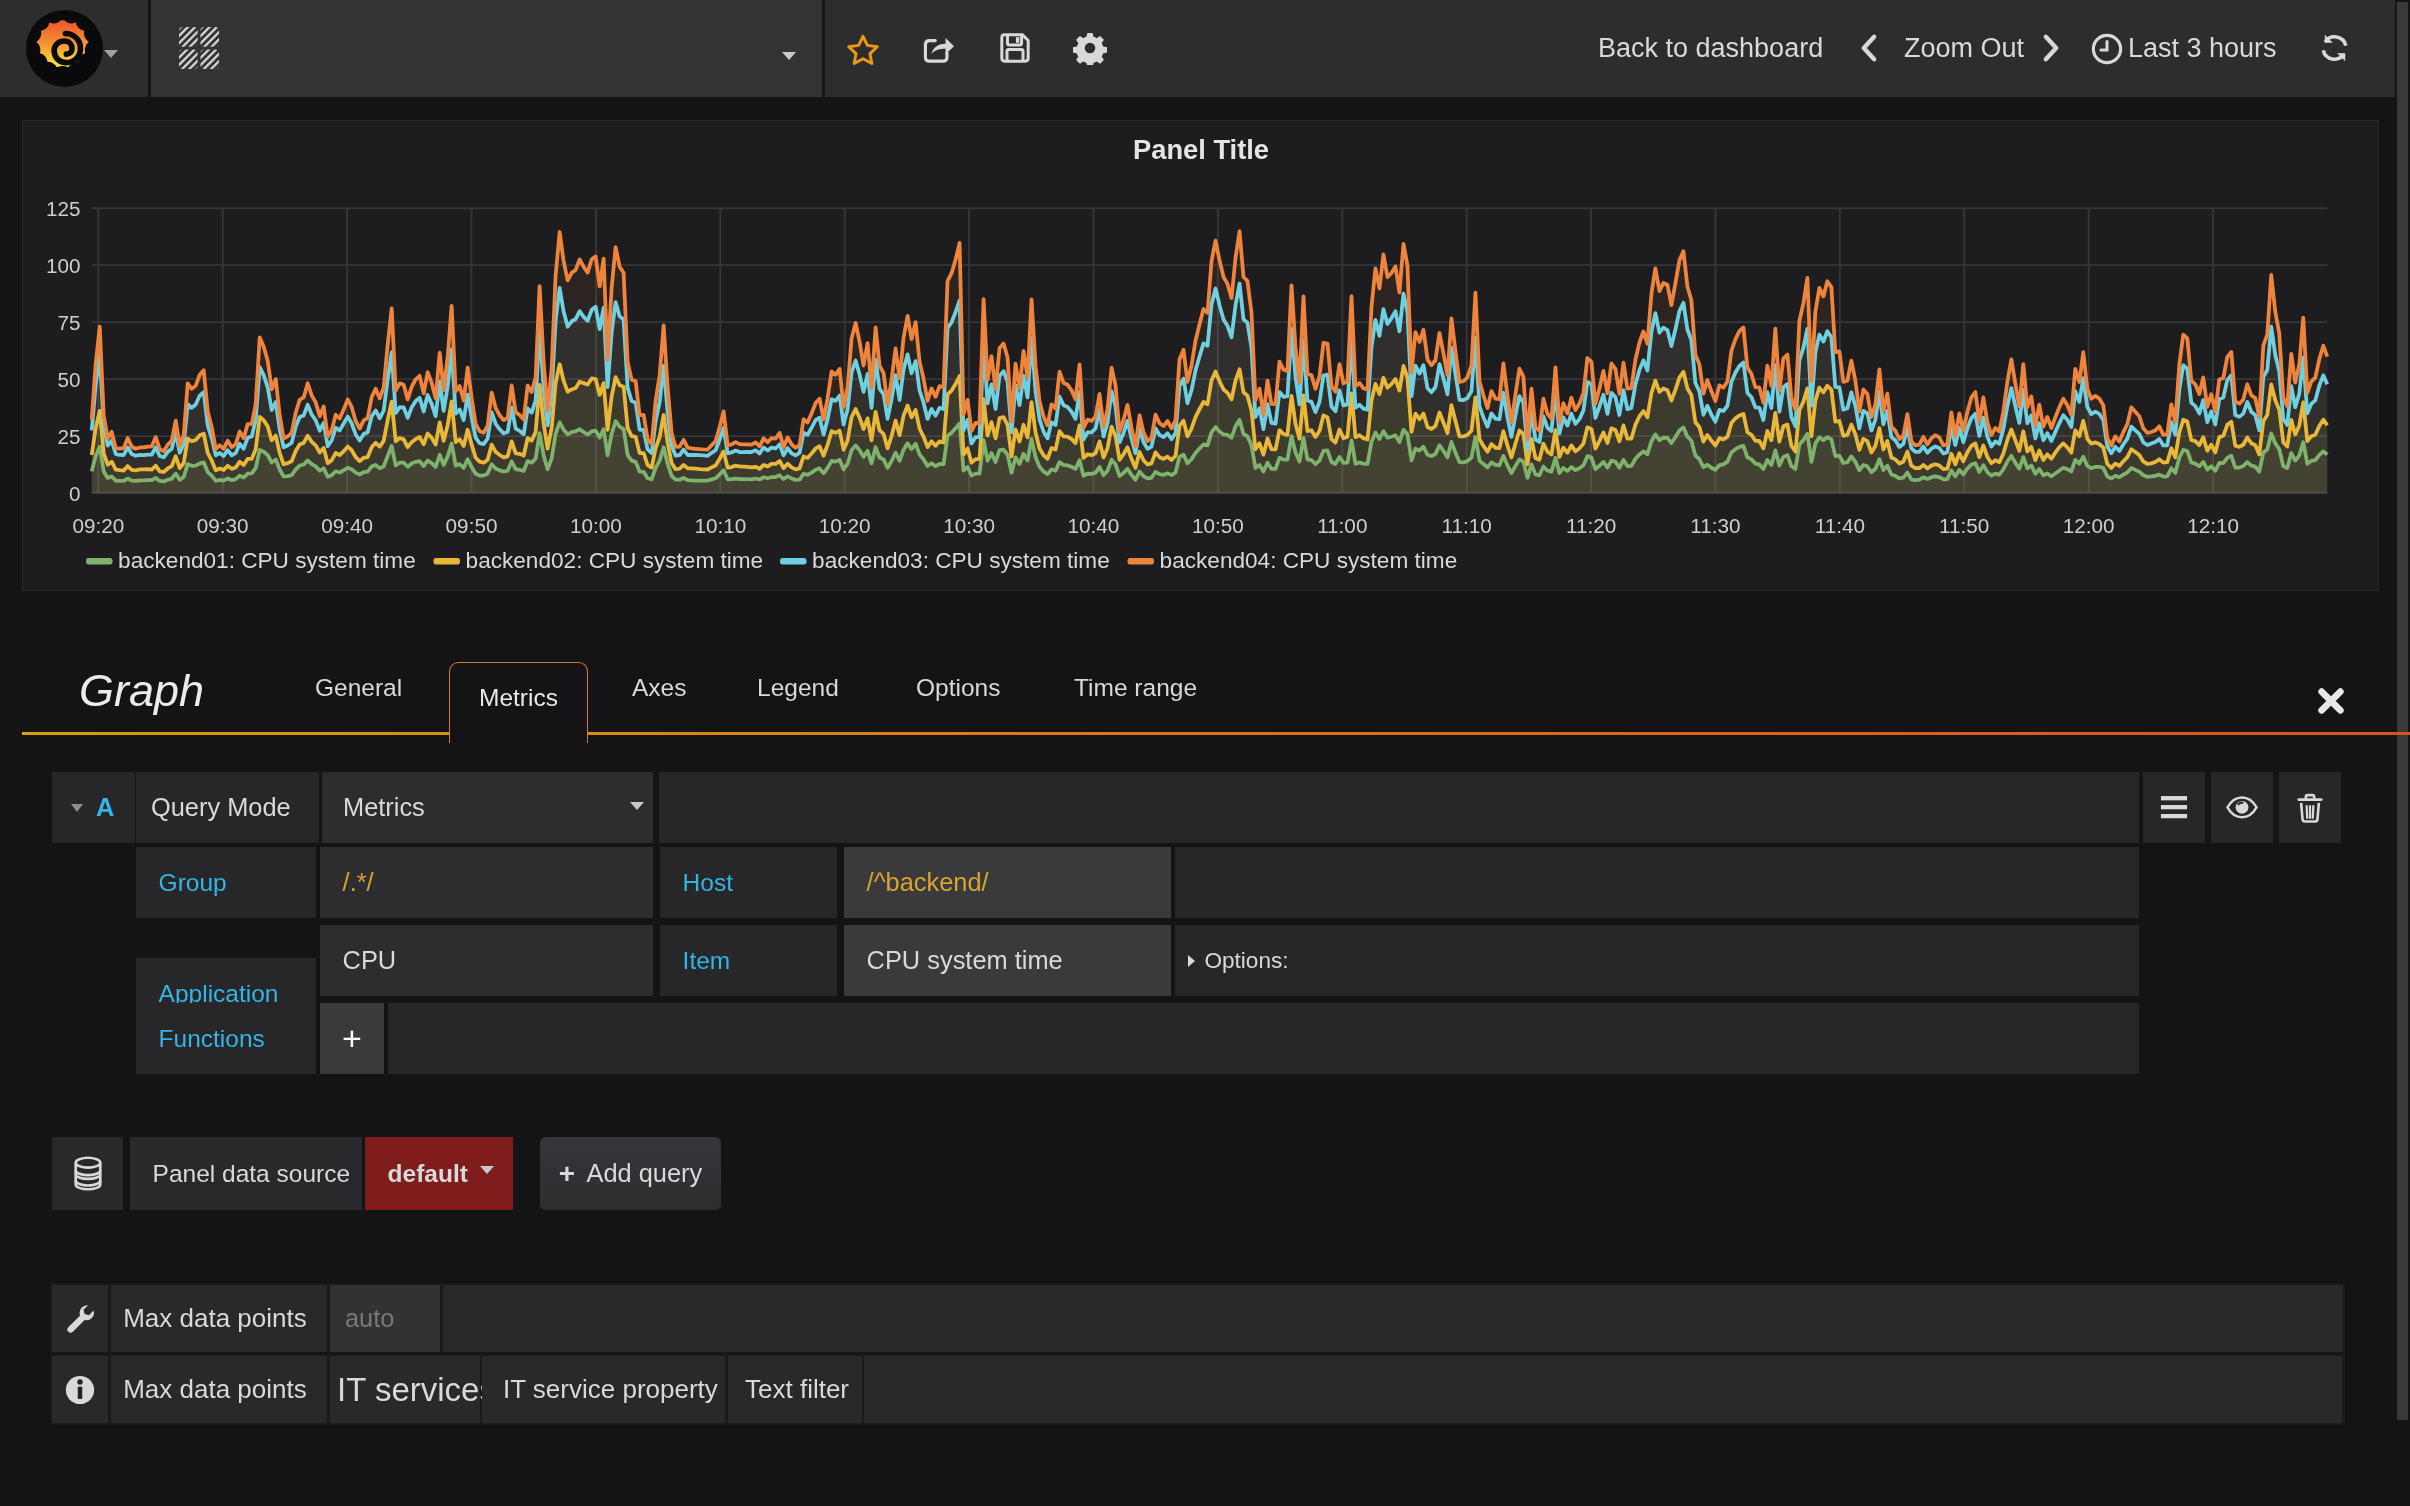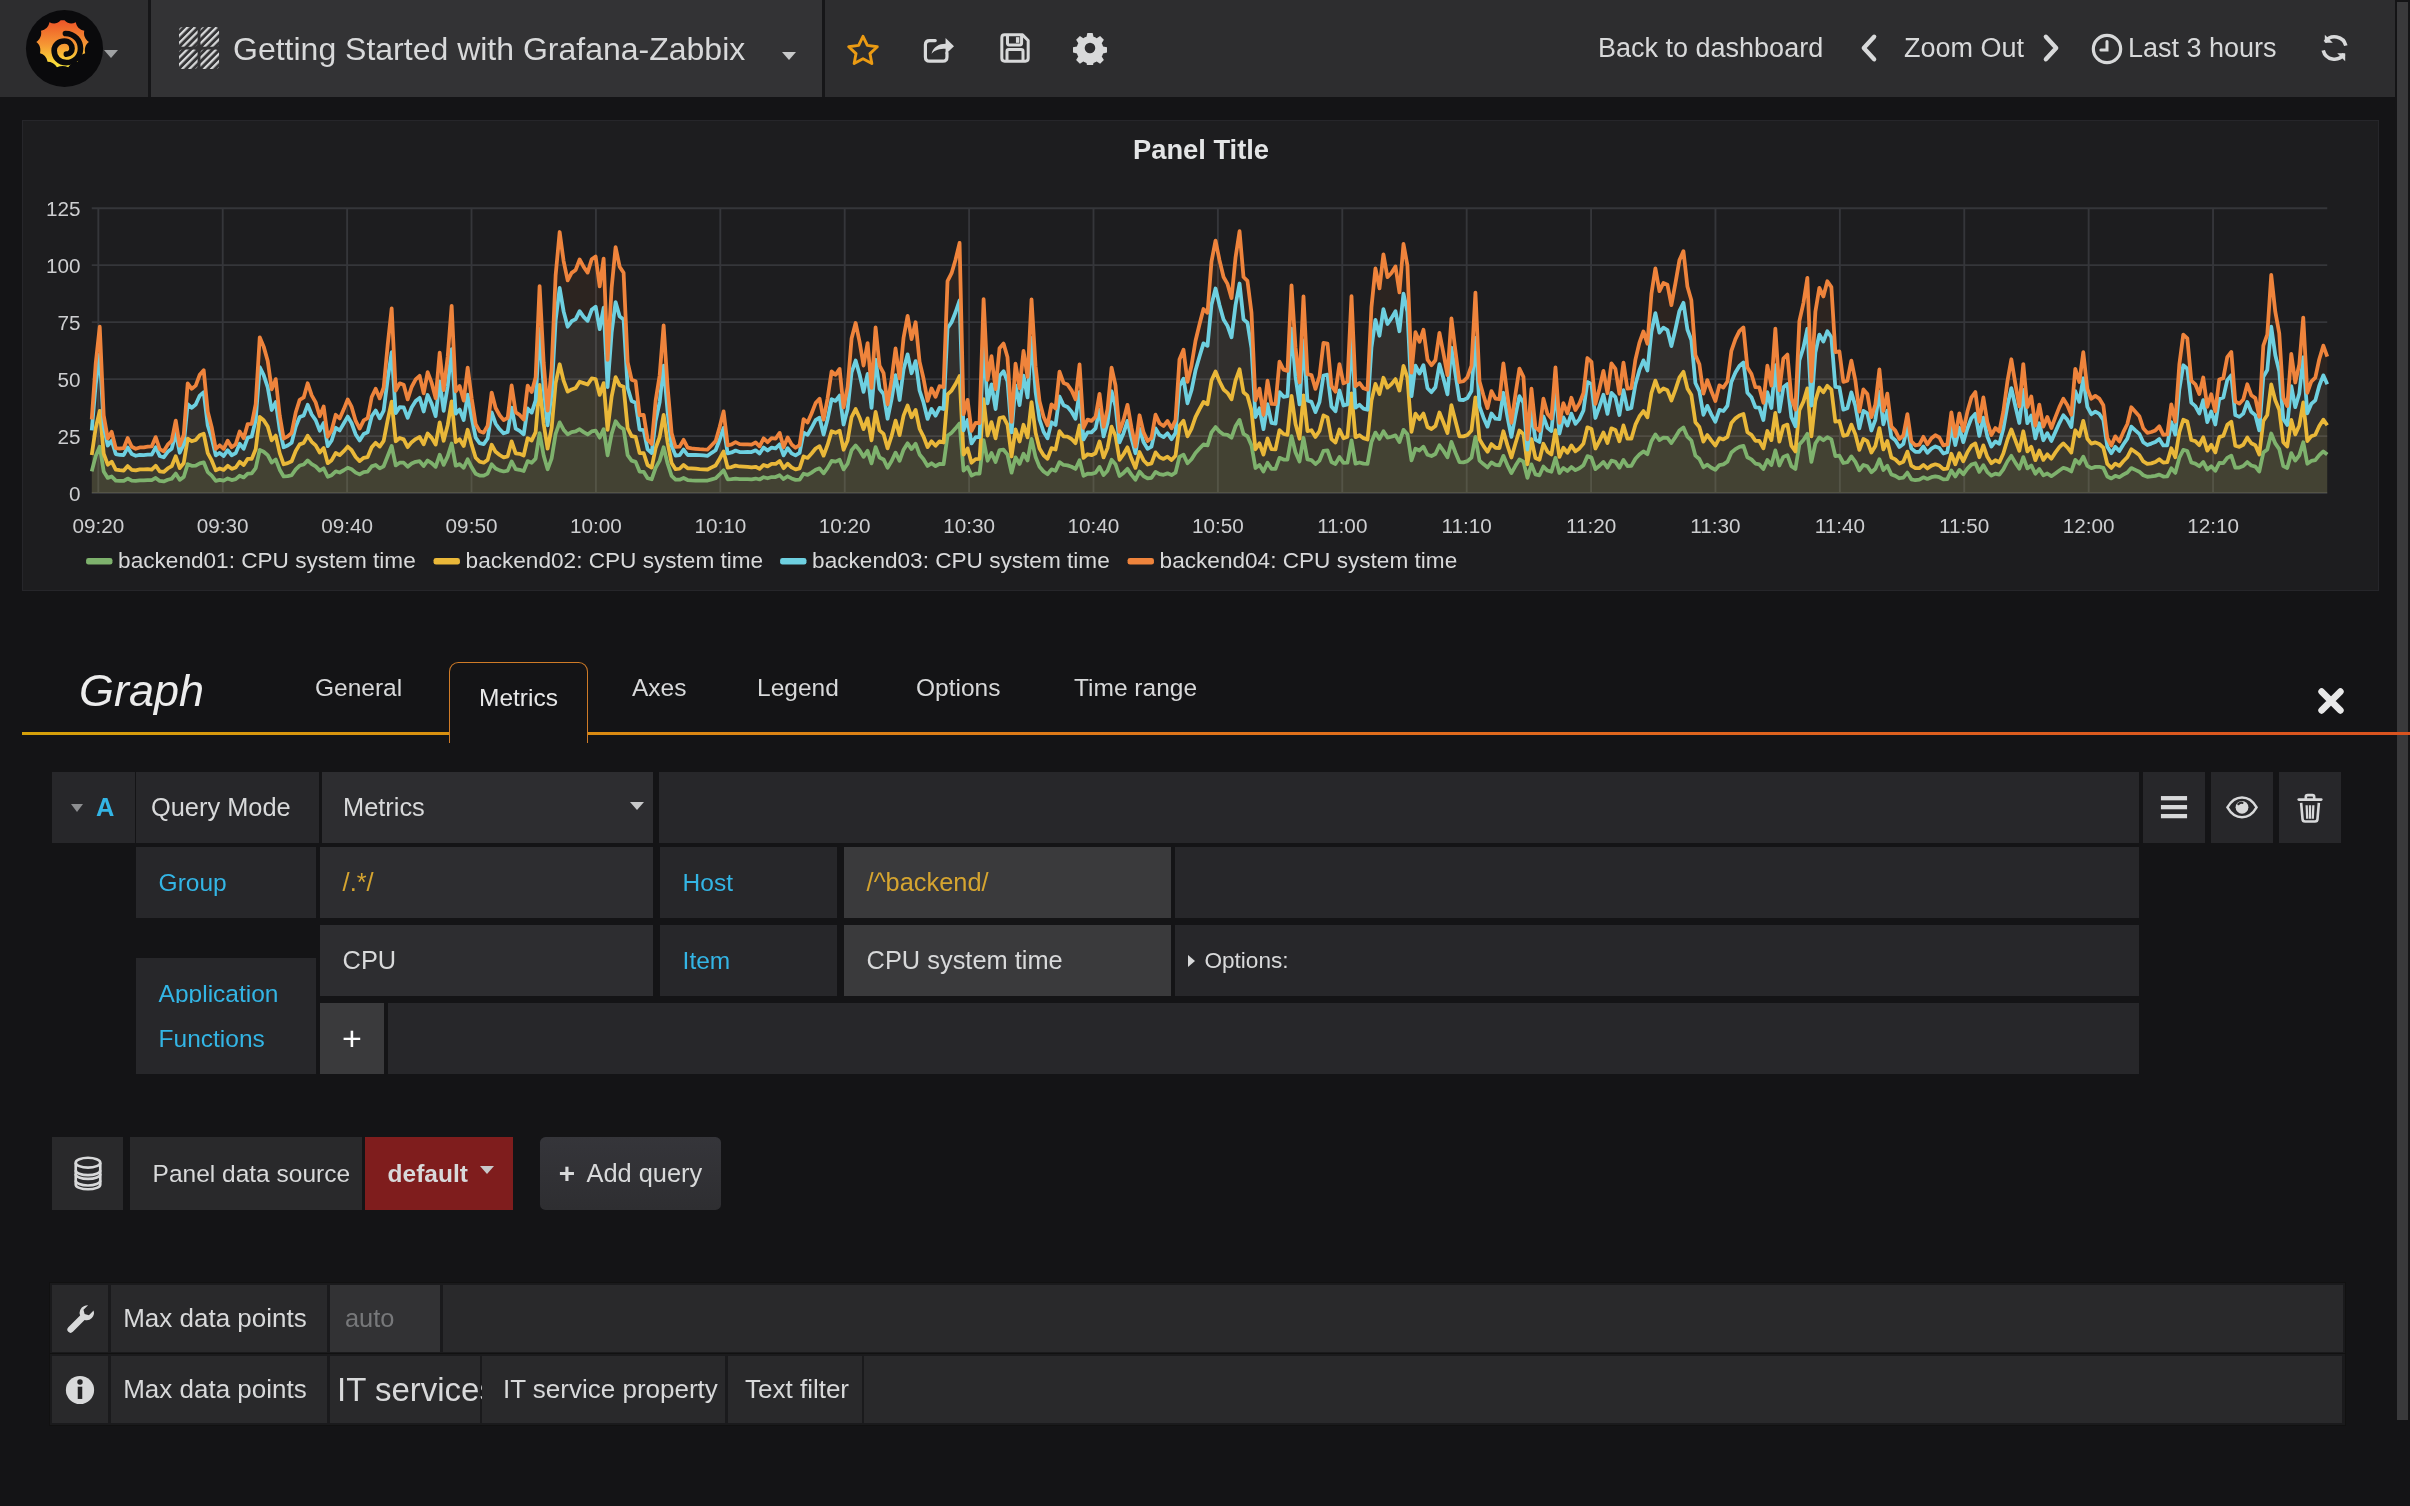--- a/index.html
+++ b/index.html
@@ -52,21 +52,20 @@
           <pattern id="hp" width="5.5" height="5.5" patternTransform="rotate(-45)" patternUnits="userSpaceOnUse">
 <rect width="5.5" height="5.5" fill="none"></rect>
             <line x1="0" y1="1.2" x2="5.5" y2="1.2" stroke="#d8d9da" stroke-width="2.4"></line>
           </pattern>
         </defs>
 <rect x="0" y="0" width="20" height="21" rx="4" fill="url(#hp)"></rect>
 <rect x="23" y="0" width="20" height="21" rx="4" fill="url(#hp)"></rect>
 <rect x="0" y="24" width="20" height="21" rx="4" fill="url(#hp)"></rect>
 <rect x="23" y="24" width="20" height="21" rx="4" fill="url(#hp)"></rect>
 </svg></div>
-<div id="title">Getting Started with Grafana-Zabbix</div>
 <div class="abs" style="left:782px;top:46px"><span class="caret" style="border-top-color:#c8c9ca"></span></div>
 <div class="abs" style="left:846px;top:34px"><svg width="34" height="32" viewBox="0 0 36 34">
 <path d="M18 2.5 L22.6 12.1 L33.2 13.5 L25.4 20.8 L27.4 31.3 L18 26.2 L8.6 31.3 L10.6 20.8 L2.8 13.5 L13.4 12.1 Z" fill="none" stroke="#eb9b13" stroke-width="3.1" stroke-linejoin="round"></path>
       </svg></div>
 <div class="abs" style="left:922px;top:34px"><svg width="34" height="30" viewBox="0 0 36 32">
 <path d="M14 7 H8 C5.2 7 3.5 8.7 3.5 11.5 V24.5 C3.5 27.3 5.2 29 8 29 H22 C24.8 29 26.5 27.3 26.5 24.5 V20" fill="none" stroke="#d8d9da" stroke-width="3.4" stroke-linecap="round"></path>
 <path d="M10 21 C12 13.5 18 10.3 25 10.3 V4.2 L34 13 L25 21.5 V15.6 C19 15.6 13.5 16.8 10 21 Z" fill="#d8d9da"></path>
       </svg></div>
 <div class="abs" style="left:999px;top:32px"><svg width="32" height="32" viewBox="0 0 34 34">
 <path d="M3 6 C3 4.3 4.3 3 6 3 H25 L31 9 V28 C31 29.7 29.7 31 28 31 H6 C4.3 31 3 29.7 3 28 Z" fill="none" stroke="#d8d9da" stroke-width="3.2" stroke-linejoin="round"></path>

